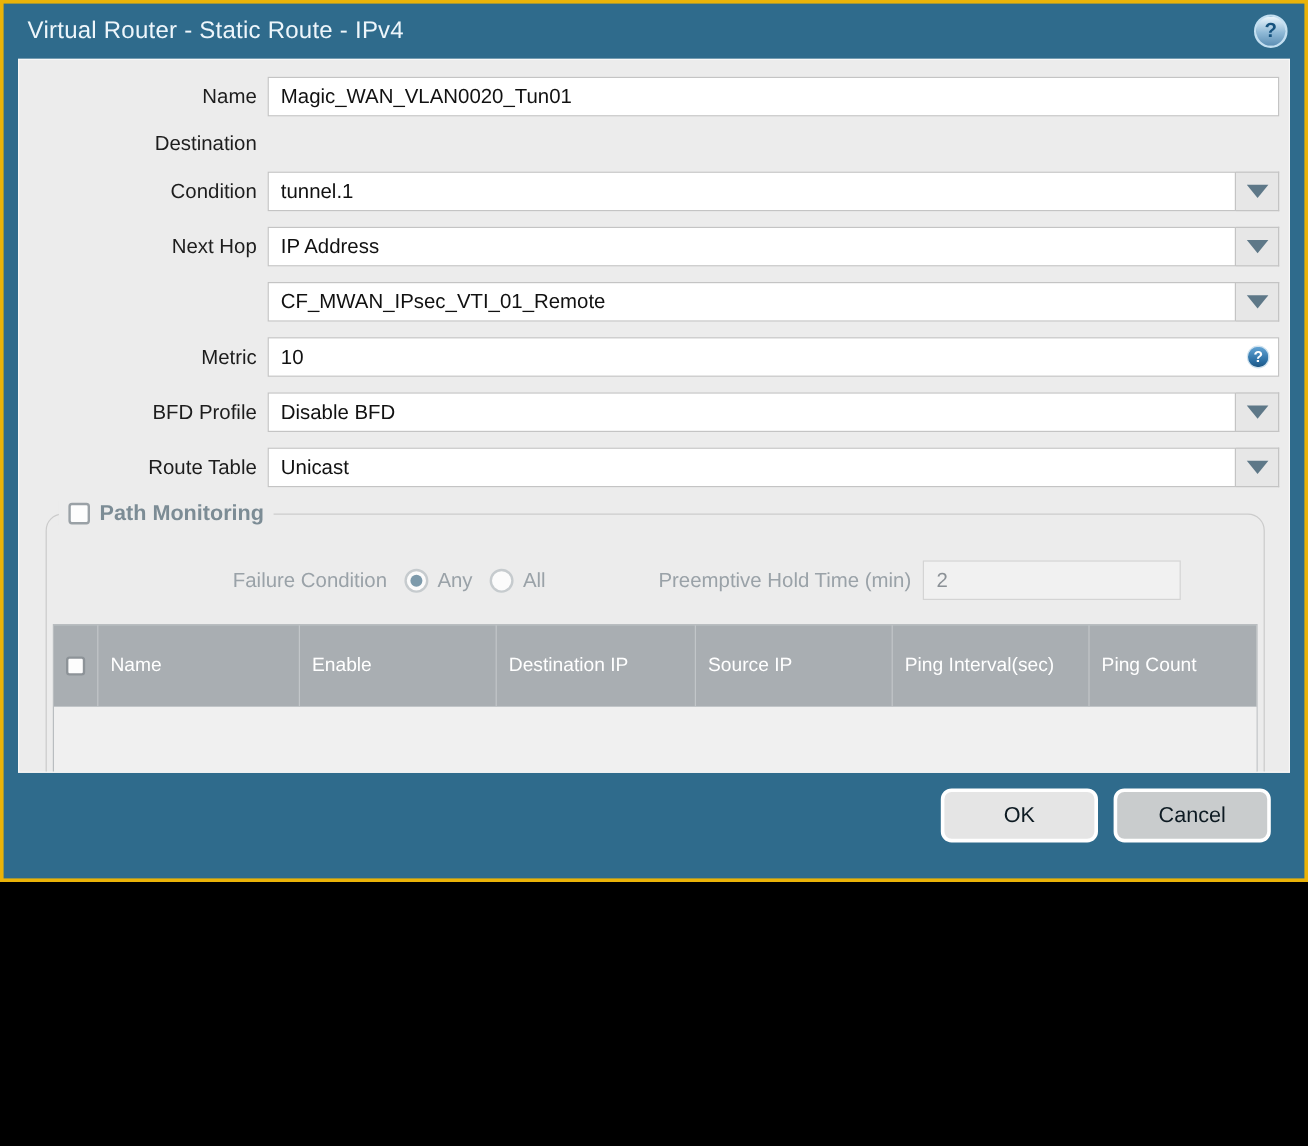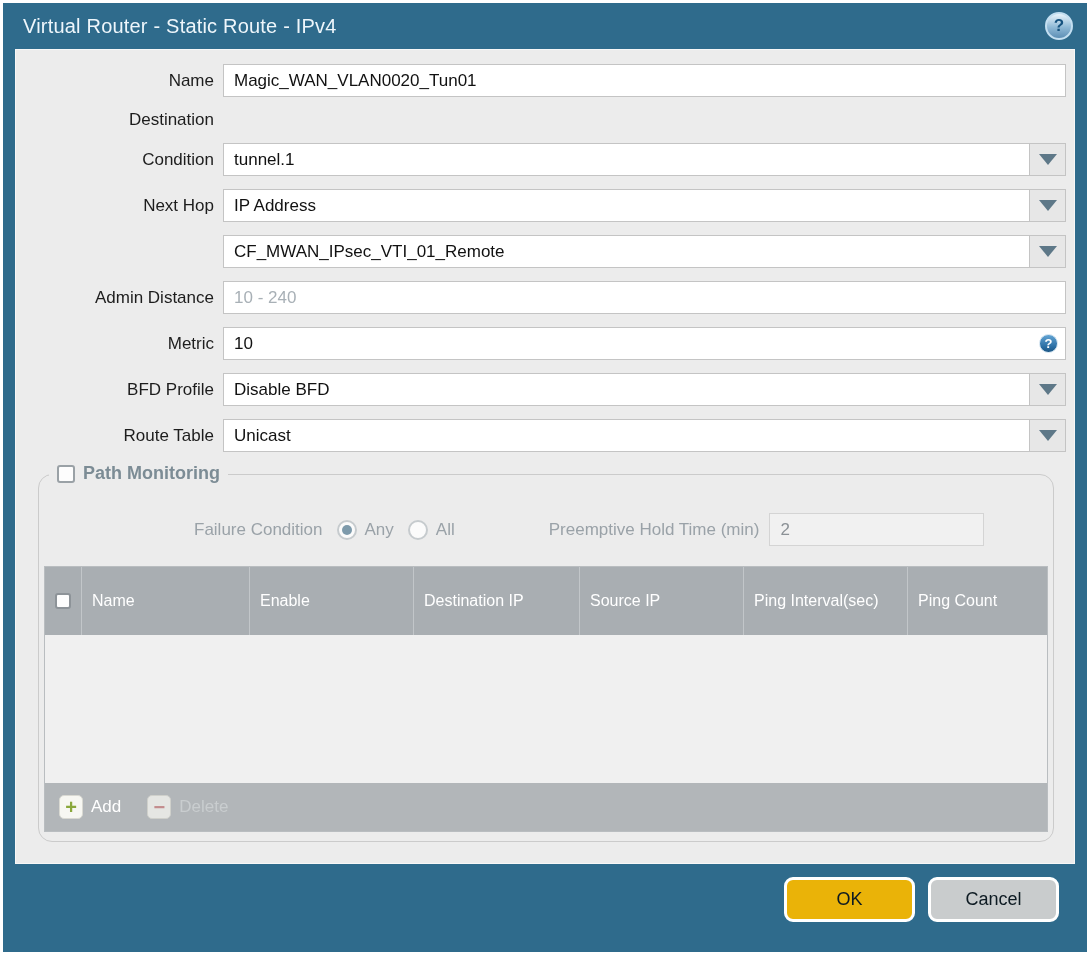--- a/index.html
+++ b/index.html
@@ -2,23 +2,23 @@
 <html><head>
 <meta charset="utf-8">
 <style>
   * { box-sizing: border-box; margin: 0; padding: 0; }
   html, body { width: 1090px; height: 955px; }
   body {
     font-family: "Liberation Sans", "DejaVu Sans", sans-serif;
     background: #000;
   }
   .dialog {
-    width: 1090px; height: 955px;
+    width: 1090px; height: 735px;
     background: #2f6b8c;
-    border: 3px solid #ffffff;
+    border: 3px solid #eab308;
     display: flex; flex-direction: column;
   }
   
   .titlebar {
     height: 46px; flex: 0 0 46px;
     display: flex; align-items: center;
     padding: 0 14px 0 20px;
     color: #eef6fb;
   }
   .titlebar .title { font-size: 20px; letter-spacing: 0.2px; flex: 1; }
@@ -188,21 +188,21 @@
   }
   .btn {
     min-width: 131px; height: 45px;
     border-radius: 9px;
     border: 3px solid #ffffff;
     font-family: "Liberation Sans", sans-serif;
     font-size: 18px;
     color: #0d1a22;
     cursor: pointer;
   }
-  .btn-ok { background: #eab308; margin-left: 11px; }
+  .btn-ok { background: #e5e5e5; margin-left: 11px; }
   .btn-cancel { background: #c9cccd; }
 </style>
 </head>
 <body>
 
 <div class="dialog">
 
   <div class="titlebar">
     <div class="title">Virtual Router - Static Route - IPv4</div>
     <div class="help-badge">?</div>
@@ -244,26 +244,20 @@
     <div class="form-row">
       <div class="form-label"></div>
       <div class="field-wrap">
         <input class="text-input" type="text" value="CF_MWAN_IPsec_VTI_01_Remote" style="">
         <div class="dd-btn">
           <span class="dd-arrow"></span>
         </div>
       </div>
     </div>
 
-    <div class="form-row">
-      <div class="form-label">Admin Distance</div>
-      <div class="field-wrap">
-        <input class="text-input" type="text" placeholder="10 - 240" style="">
-      </div>
-    </div>
 
     <div class="form-row">
       <div class="form-label">Metric</div>
       <div class="field-wrap">
         <input class="text-input" type="text" value="10" style="">
         <div class="field-help">?</div>
       </div>
     </div>
 
     <div class="form-row">

